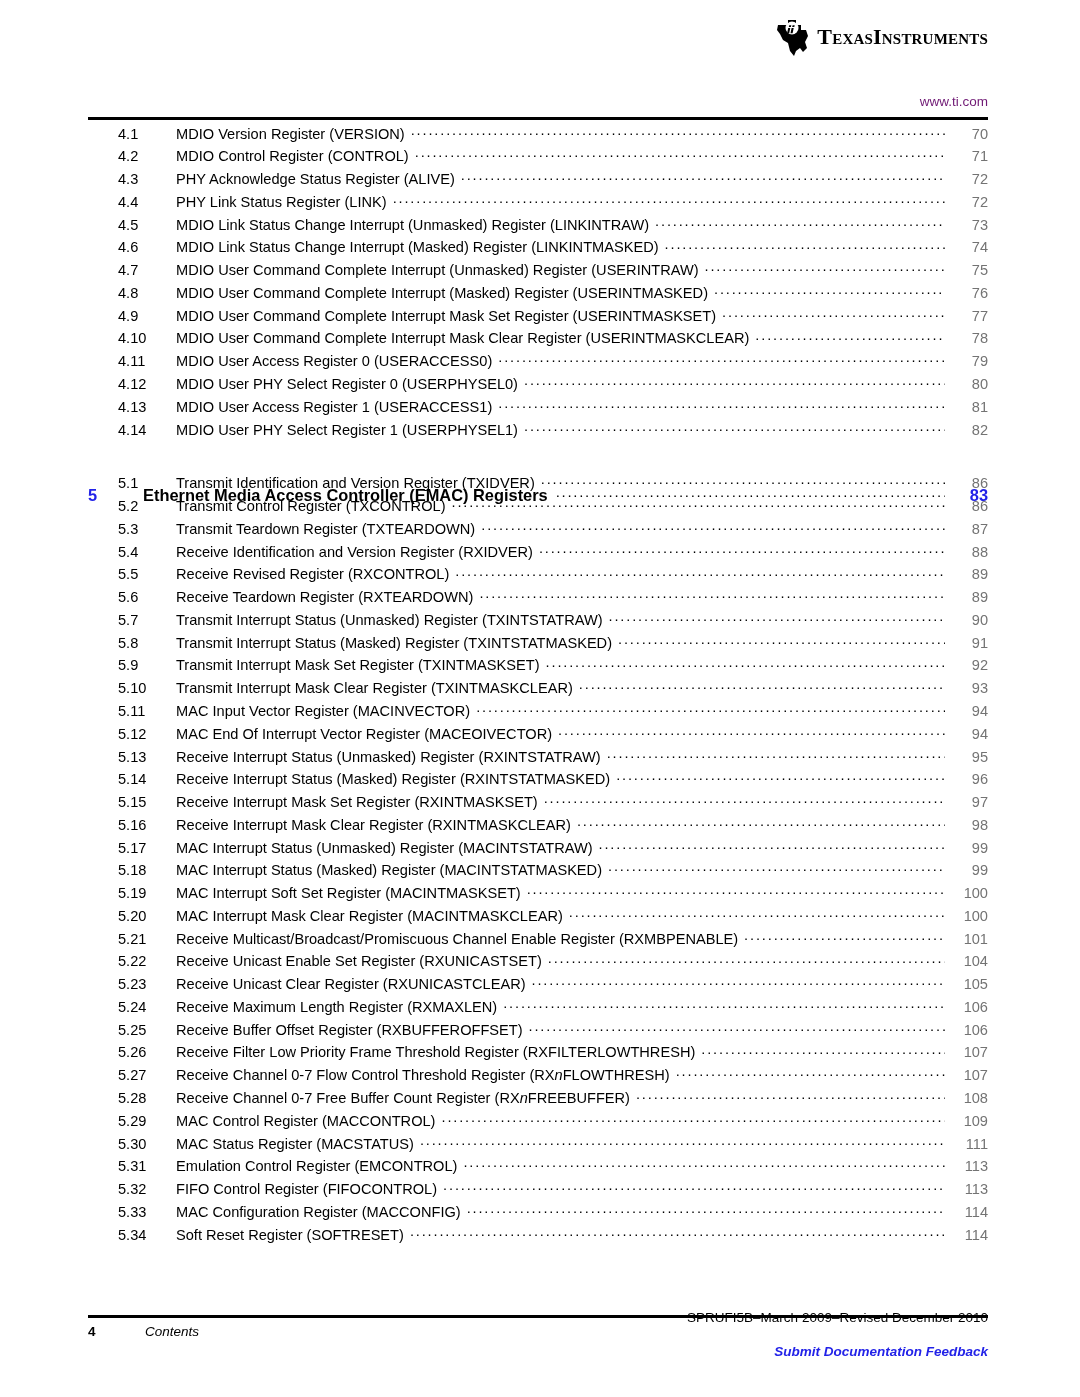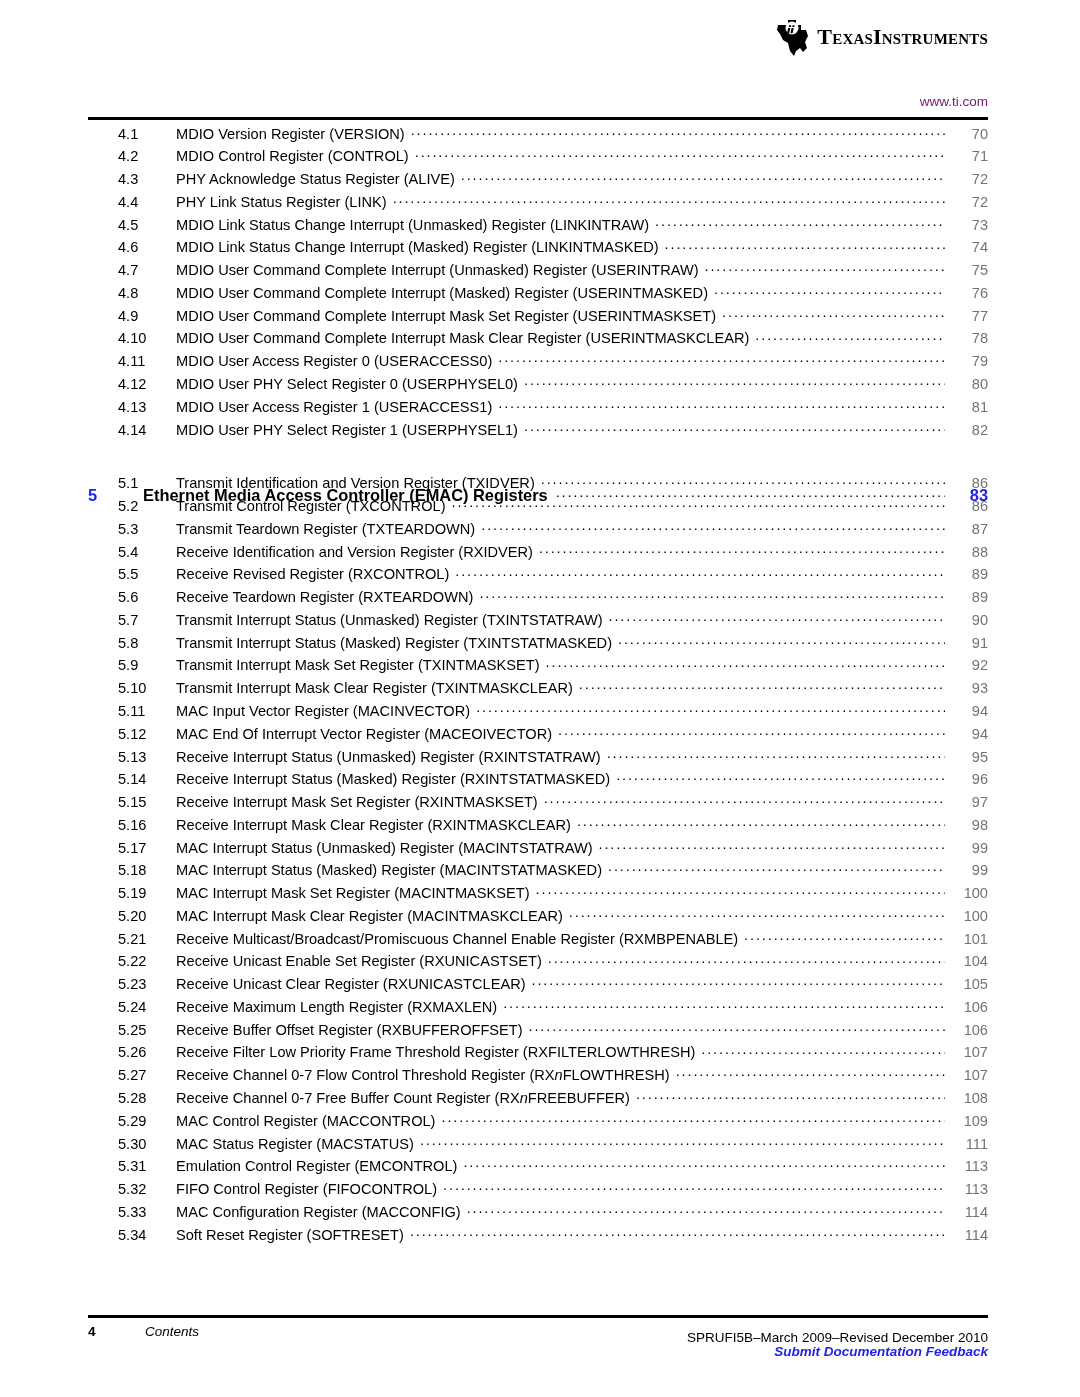--- a/index.html
+++ b/index.html
@@ -177,21 +177,21 @@
   .footer-section {
     position: absolute;
     left: 145px;
     top: 22px;
     font-size: 13.5px;
     font-style: italic;
   }
   .footer-docid {
     position: absolute;
     right: 92px;
-    top: 28px;
+    top: 8px;
     font-size: 13.5px;
     text-align: right;
   }
   .footer-feedback {
     position: absolute;
     right: 92px;
     top: 42px;
     font-size: 13.5px;
     font-weight: bold;
     font-style: italic;
@@ -421,21 +421,21 @@
       <span class="pg">99</span>
     </div>
     <div class="toc-row">
       <span class="num">5.18</span>
       <span class="title">MAC Interrupt Status (Masked) Register (MACINTSTATMASKED)</span>
       <span class="leader"></span>
       <span class="pg">99</span>
     </div>
     <div class="toc-row">
       <span class="num">5.19</span>
-      <span class="title">MAC Interrupt Mask Set Register (MACINTMASKSET)</span>
+      <span class="title">MAC Interrupt Soft Set Register (MACINTMASKSET)</span>
       <span class="leader"></span>
       <span class="pg">100</span>
     </div>
     <div class="toc-row">
       <span class="num">5.20</span>
       <span class="title">MAC Interrupt Mask Clear Register (MACINTMASKCLEAR)</span>
       <span class="leader"></span>
       <span class="pg">100</span>
     </div>
     <div class="toc-row">

